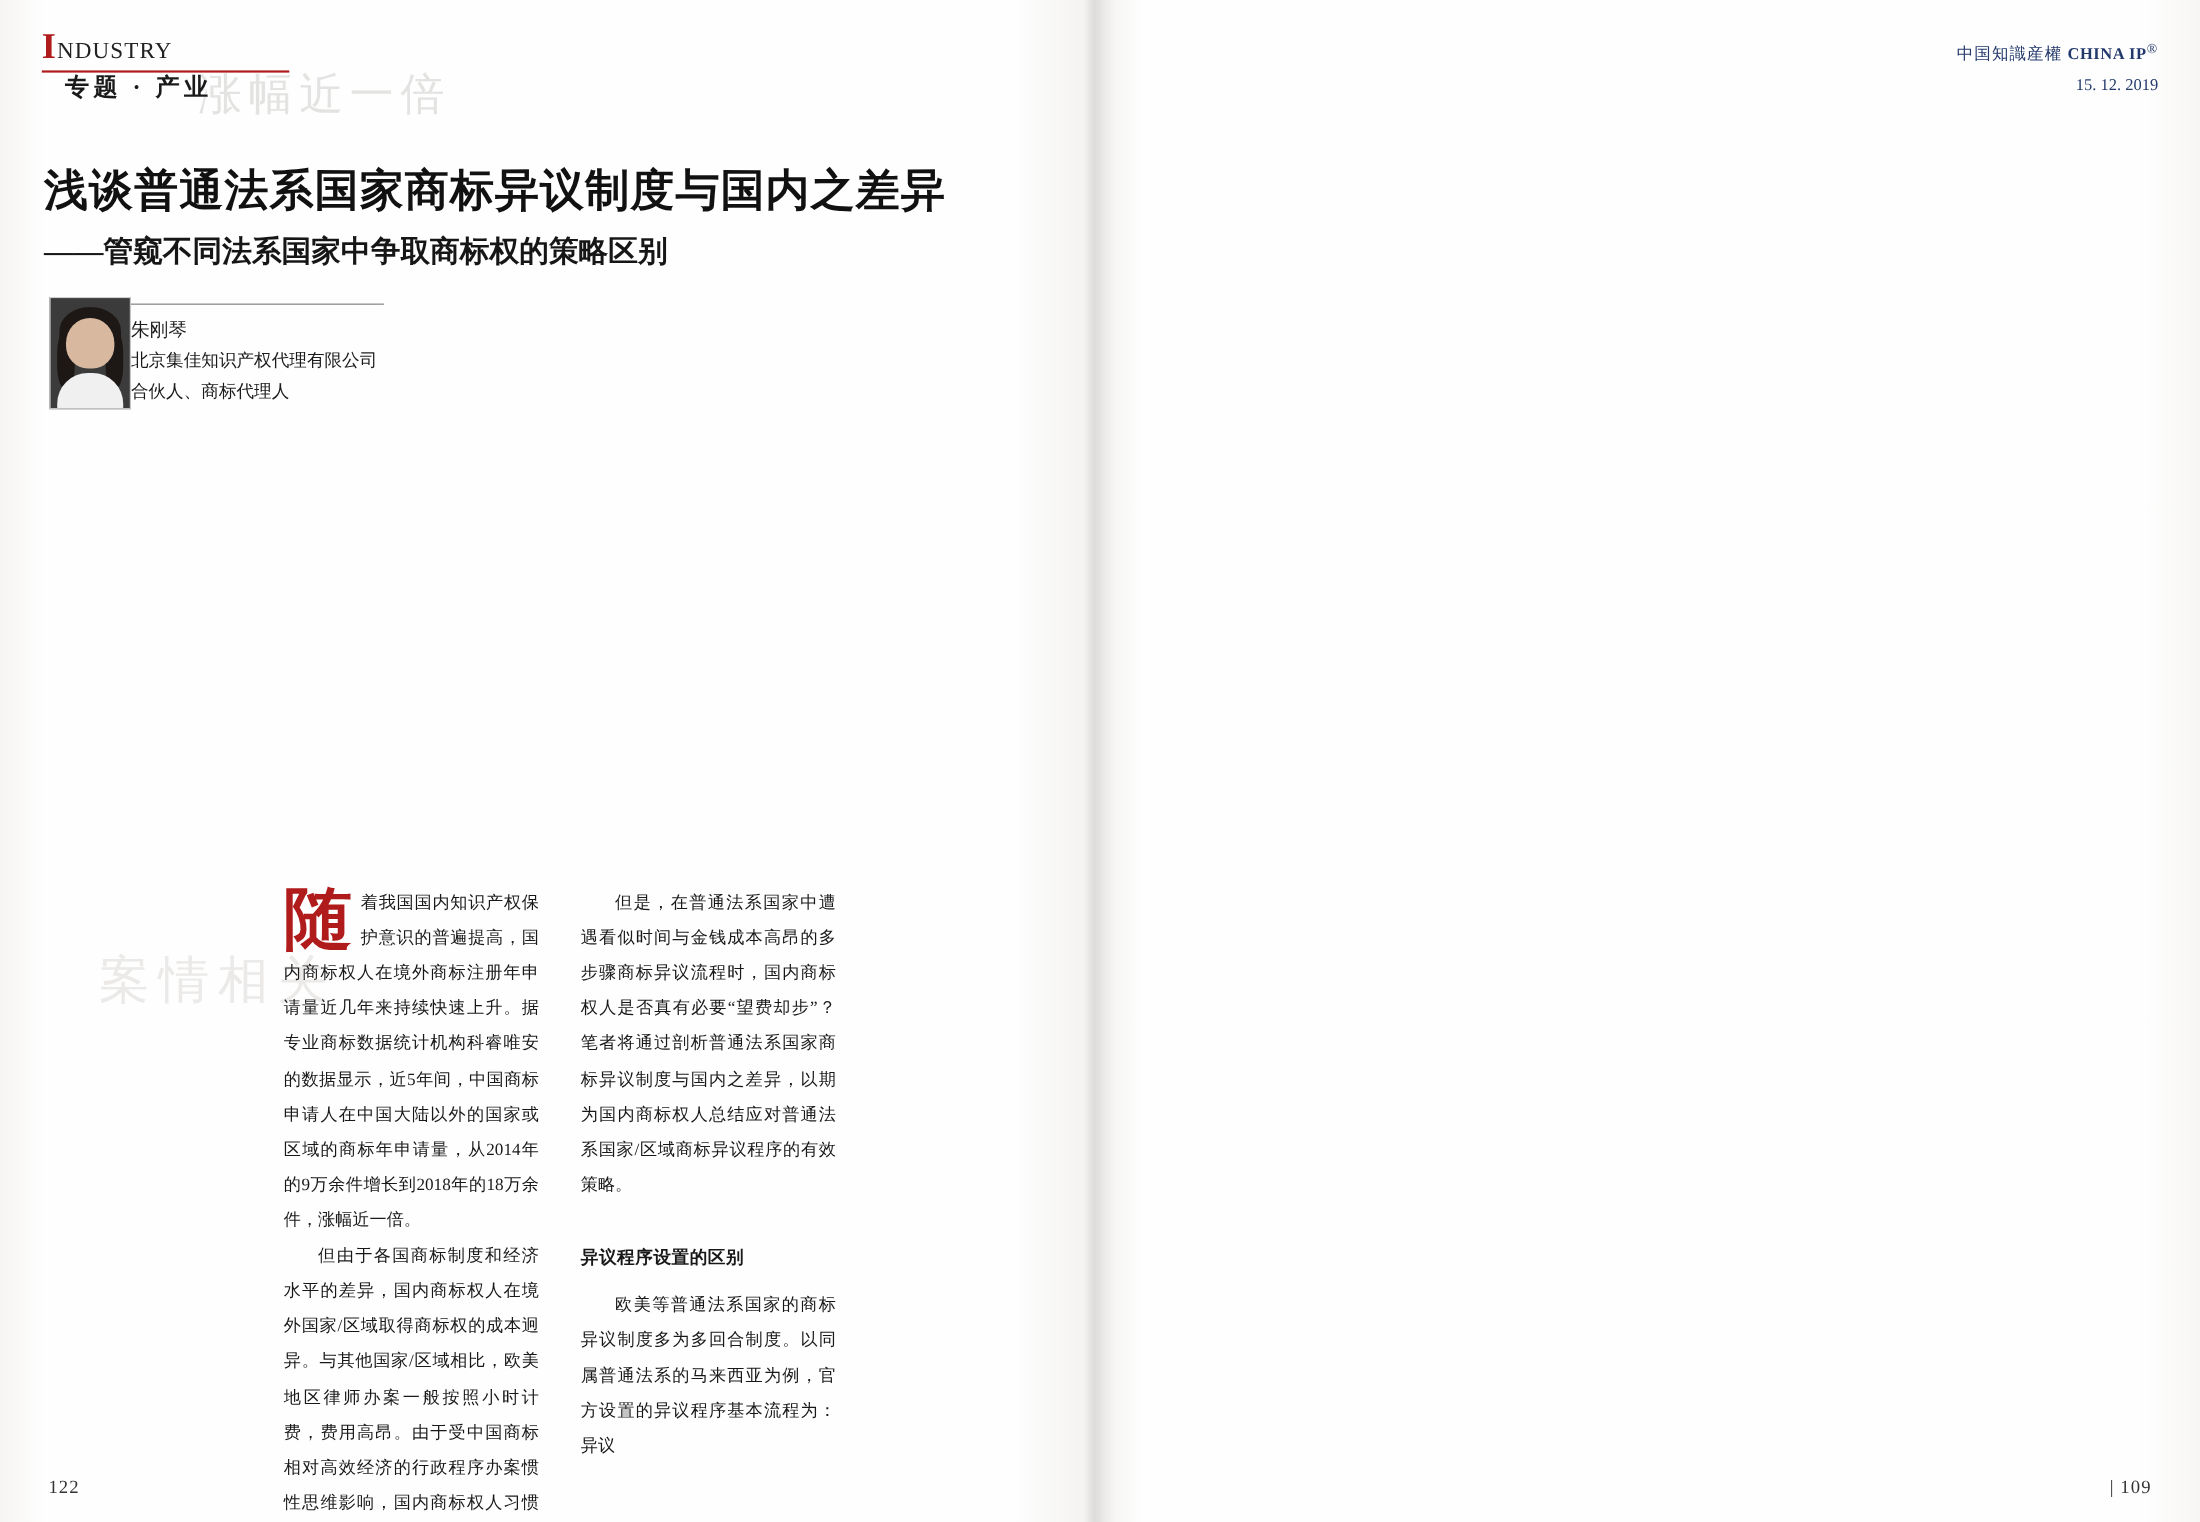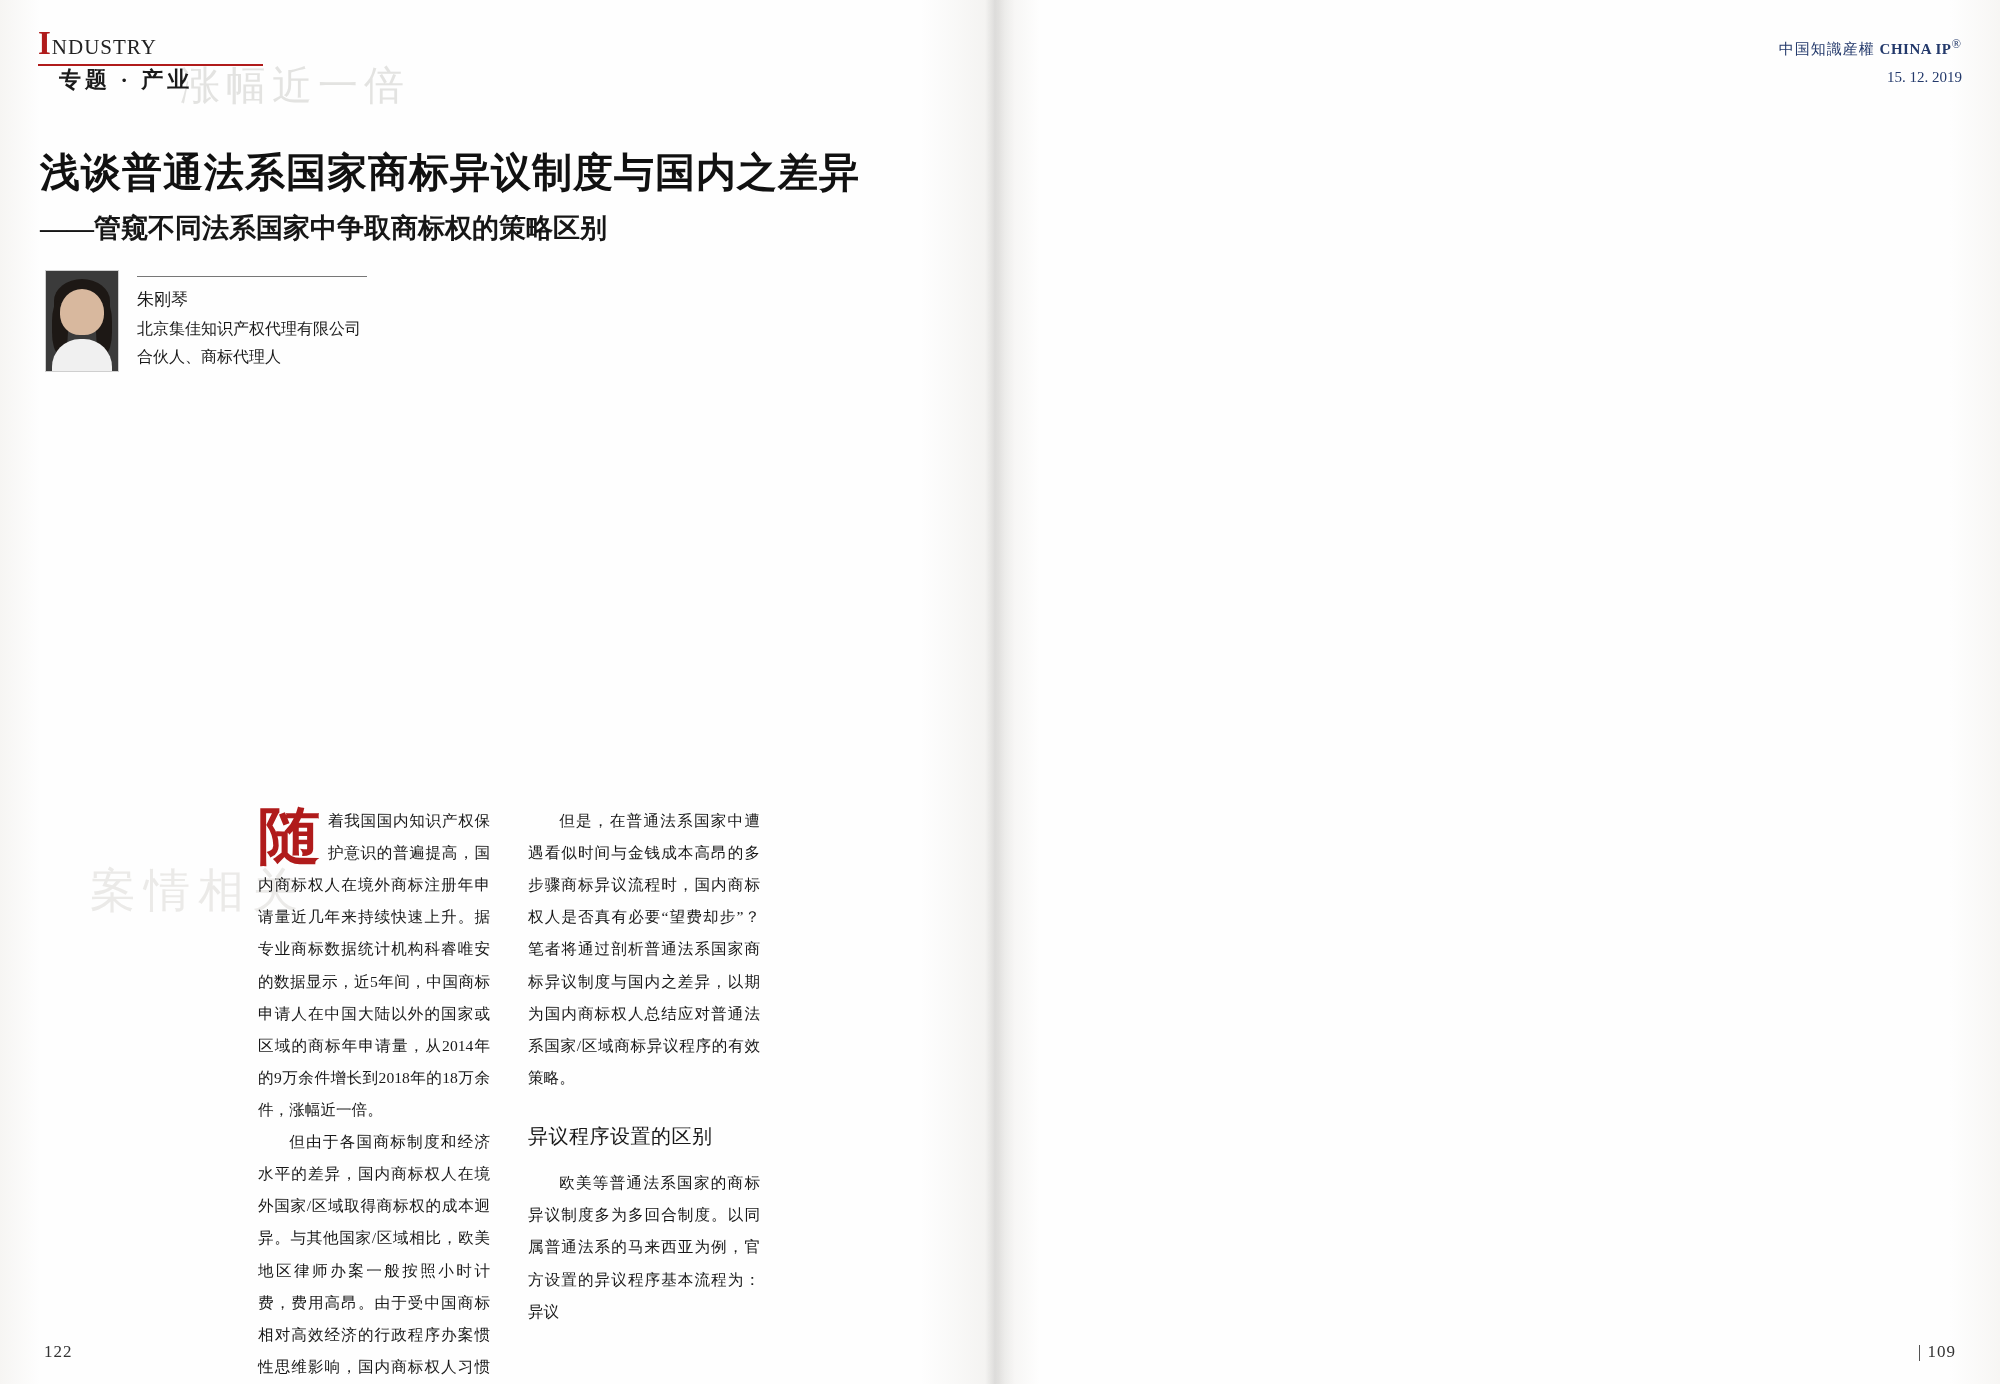--- a/index.html
+++ b/index.html
@@ -25,21 +25,21 @@
   .industry-mark .en .cap{color:#b01b1b;font-size:33px;font-weight:bold;line-height:0.8;}
   .industry-mark .cn{font-size:22px;letter-spacing:4px;color:#1a1a1a;margin-top:5px;font-weight:600;margin-left:21px;}
   .industry-mark .rule{position:absolute;left:0;top:34px;width:225px;border-top:2px solid #b01b1b;}
   .ghost-cn{position:absolute;left:180px;top:58px;font-size:40px;color:#e3e3e1;letter-spacing:6px;}
   .ghost-cn2{position:absolute;left:90px;top:860px;font-size:46px;color:#ebeae8;letter-spacing:8px;}
 
   .title-block{position:absolute;left:40px;top:145px;width:900px;}
   .title-main{font-size:40px;font-weight:700;letter-spacing:1px;color:#111;}
   .title-sub{font-size:27px;margin-top:10px;color:#161616;font-weight:600;}
 
-  .author{position:absolute;left:45px;top:270px;display:flex;gap:18px;}
+  .author{position:absolute;left:45px;top:270px;display:flex;}
   .author .photo{width:72px;height:100px;background:#3b3b3b;position:relative;overflow:hidden;border:1px solid #cfcfcf;}
   .author .photo .face{position:absolute;left:14px;top:18px;width:44px;height:46px;background:#d8b89e;border-radius:50% 50% 45% 45%;}
   .author .photo .hair{position:absolute;left:8px;top:8px;width:56px;height:44px;background:#1d1815;border-radius:50% 50% 40% 40%;}
   .author .photo .hair2{position:absolute;left:6px;top:30px;width:16px;height:52px;background:#1d1815;border-radius:40%;}
   .author .photo .hair3{position:absolute;right:6px;top:30px;width:16px;height:52px;background:#1d1815;border-radius:40%;}
   .author .photo .body{position:absolute;left:6px;top:68px;width:60px;height:34px;background:#f0f0f0;border-radius:28px 28px 0 0;}
   .author .meta{padding-top:6px;}
   .author .meta .rule{width:230px;border-top:1px solid #777;margin-bottom:8px;}
   .author .meta div{font-size:16px;line-height:1.75;color:#1a1a1a;}
   .author .meta .name{font-size:17px;}
@@ -48,21 +48,21 @@
   .keywords{position:absolute;left:62px;top:820px;width:165px;text-align:center;}
   .kw-title{font-size:30px;font-weight:700;letter-spacing:3px;color:#111;}
   .kw-bar{width:86px;height:7px;background:#b01b1b;margin:10px auto 0;}
   .kw-line{width:165px;border-top:1px solid #555;margin:14px auto 16px;}
   .kw-item{font-size:24px;letter-spacing:2px;line-height:1.7;color:#111;}
   .kw-botline{width:165px;border-top:1px solid #555;margin:16px auto 0;}
 
   
   .col{position:absolute;font-size:15.6px;line-height:2.06;text-align:justify;color:#181818;}
   .col p{margin:0 0 0 0;text-indent:2em;}
-  .col h3{font-size:20px;font-weight:400;margin:22px 0 10px;text-indent:0;letter-spacing:0.5px;}
+  .col h3{font-size:16px;font-weight:700;margin:34px 0 10px;text-indent:0;letter-spacing:0.5px;}
   .dropcap-wrap{position:relative;}
   .dropcap{float:left;font-size:62px;line-height:0.95;font-weight:700;color:#b01b1b;margin:2px 8px 0 0;font-family:"Liberation Serif",serif;}
 
   .lc1{left:258px;top:805px;width:232px;}
   .lc2{left:528px;top:805px;width:232px;}
 
   .rc-head{position:absolute;right:38px;top:34px;text-align:right;font-size:15px;line-height:1.7;color:#23396b;}
   .rc-head .cn{letter-spacing:1px;}
   .rc-head .brand{font-weight:700;letter-spacing:0.5px;}
   .rc-head .date{margin-top:2px;}

